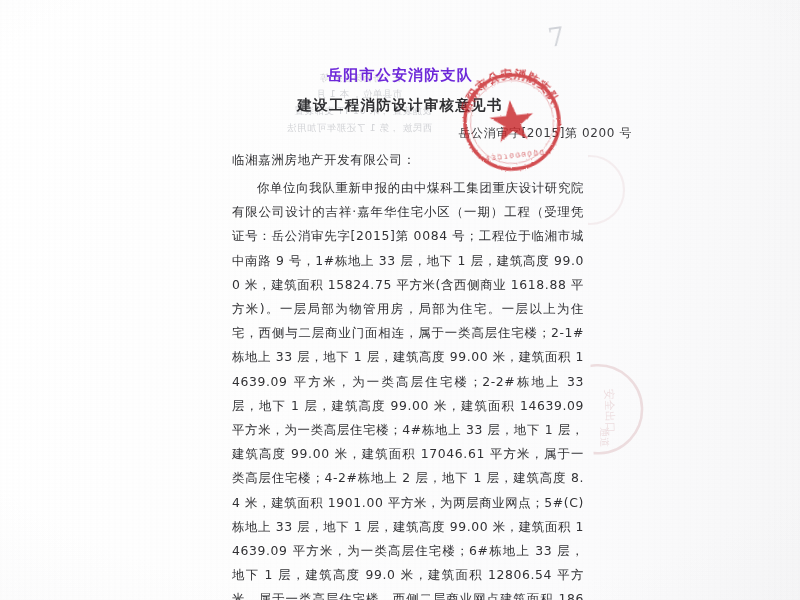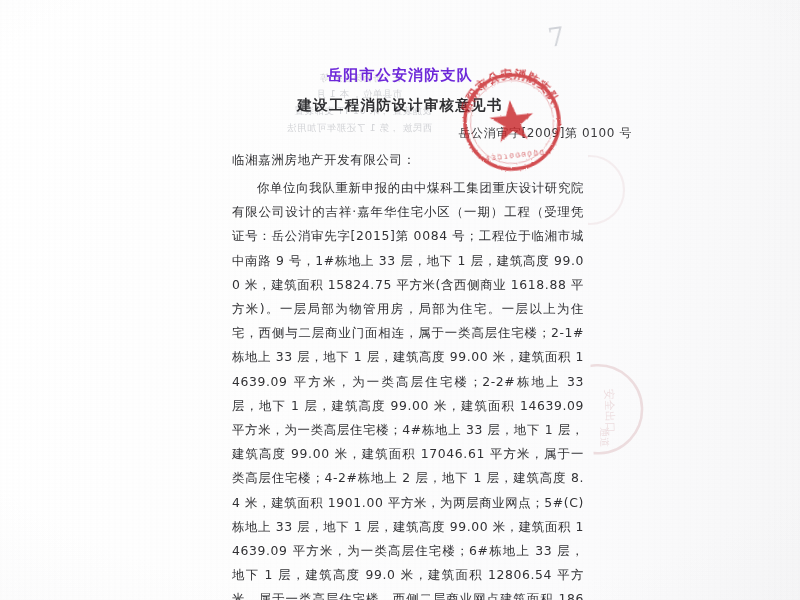--- a/index.html
+++ b/index.html
@@ -174,21 +174,21 @@
 
   <div class="bleed">长：符合第五条 等</div>
   <div class="bleed" style="top:86px;">市县单位 。本 1 月</div>
   <div class="bleed" style="top:103px;width:200px;">设施装置 ，米 01 TT 支部装置</div>
   <div class="bleed" style="top:120px;width:200px;">西民族 ，第 1 了还那年可加用法</div>
 
   <div class="page-mark">7</div>
 
   <div class="doc-title">岳阳市公安消防支队</div>
   <div class="doc-subtitle">建设工程消防设计审核意见书</div>
-  <div class="doc-number">岳公消审字[2009]第 0100 号</div>
+  <div class="doc-number">岳公消审字[2015]第 0200 号</div>
 
   <div class="recipient">临湘嘉洲房地产开发有限公司：</div>
   <div class="body-text">你单位向我队重新申报的由中煤科工集团重庆设计研究院有限公司设计的吉祥·嘉年华住宅小区（一期）工程（受理凭证号：岳公消审先字[2015]第 0084 号；工程位于临湘市城中南路 9 号，1#栋地上 33 层，地下 1 层，建筑高度 99.00 米，建筑面积 15824.75 平方米(含西侧商业 1618.88 平方米)。一层局部为物管用房，局部为住宅。一层以上为住宅，西侧与二层商业门面相连，属于一类高层住宅楼；2-1#栋地上 33 层，地下 1 层，建筑高度 99.00 米，建筑面积 14639.09 平方米，为一类高层住宅楼；2-2#栋地上 33 层，地下 1 层，建筑高度 99.00 米，建筑面积 14639.09 平方米，为一类高层住宅楼；4#栋地上 33 层，地下 1 层，建筑高度 99.00 米，建筑面积 17046.61 平方米，属于一类高层住宅楼；4-2#栋地上 2 层，地下 1 层，建筑高度 8.4 米，建筑面积 1901.00 平方米，为两层商业网点；5#(C)栋地上 33 层，地下 1 层，建筑高度 99.00 米，建筑面积 14639.09 平方米，为一类高层住宅楼；6#栋地上 33 层，地下 1 层，建筑高度 99.0 米，建筑面积 12806.54 平方米，属于一类高层住宅楼，西侧二层商业网点建筑面积 1869.57 平方米；22#A、B 栋地上 25 层，地下 1 层，建筑高度 84.40 米，总建筑面积 38457.15 平方米，地下一层为车库和设备用房，一至三层</div>
 
   <div class="seal">
     <svg width="120" height="120" viewBox="0 0 120 120">
       <defs>
         <path id="arcTop" d="M 60,60 m -44,0 a 44,44 0 1,1 88,0" fill="none"></path>
         <filter id="rough">
           <feTurbulence type="fractalNoise" baseFrequency="0.85" numOctaves="3" seed="7" result="n"></feTurbulence>

